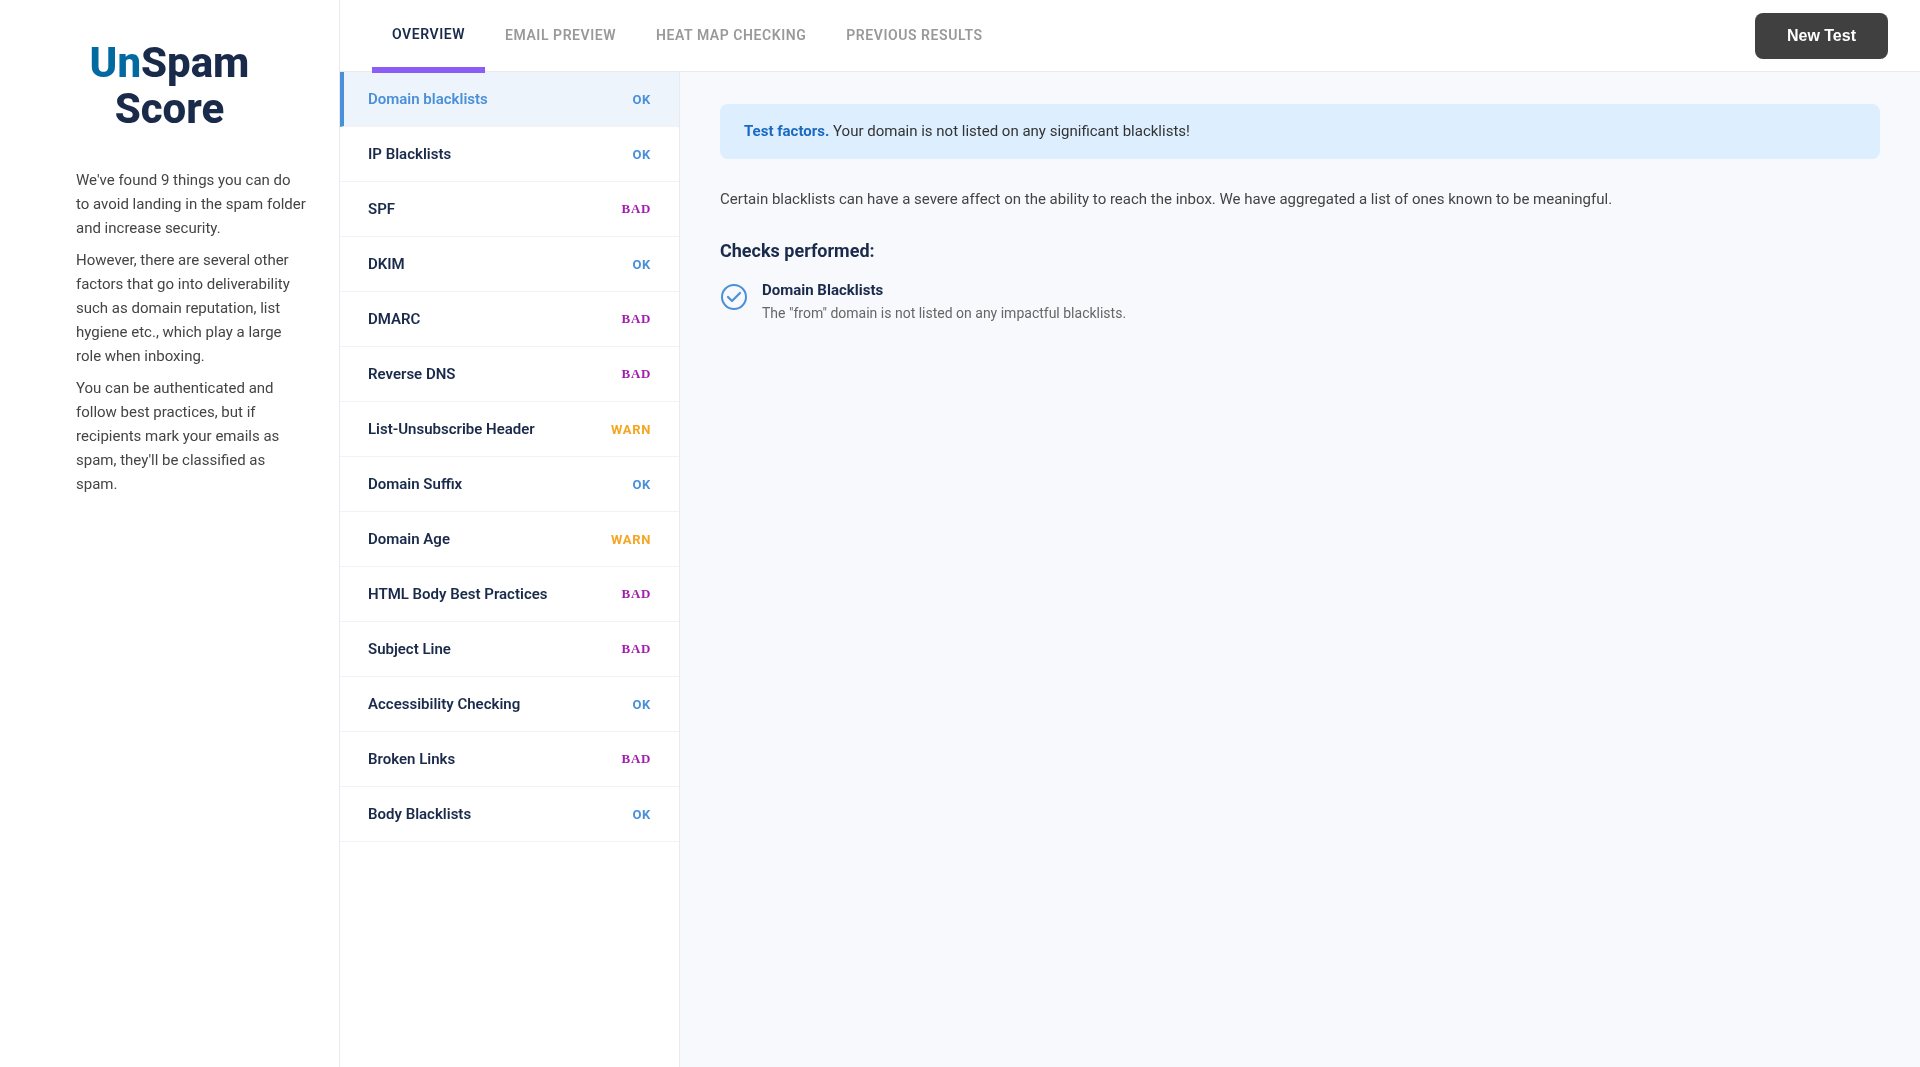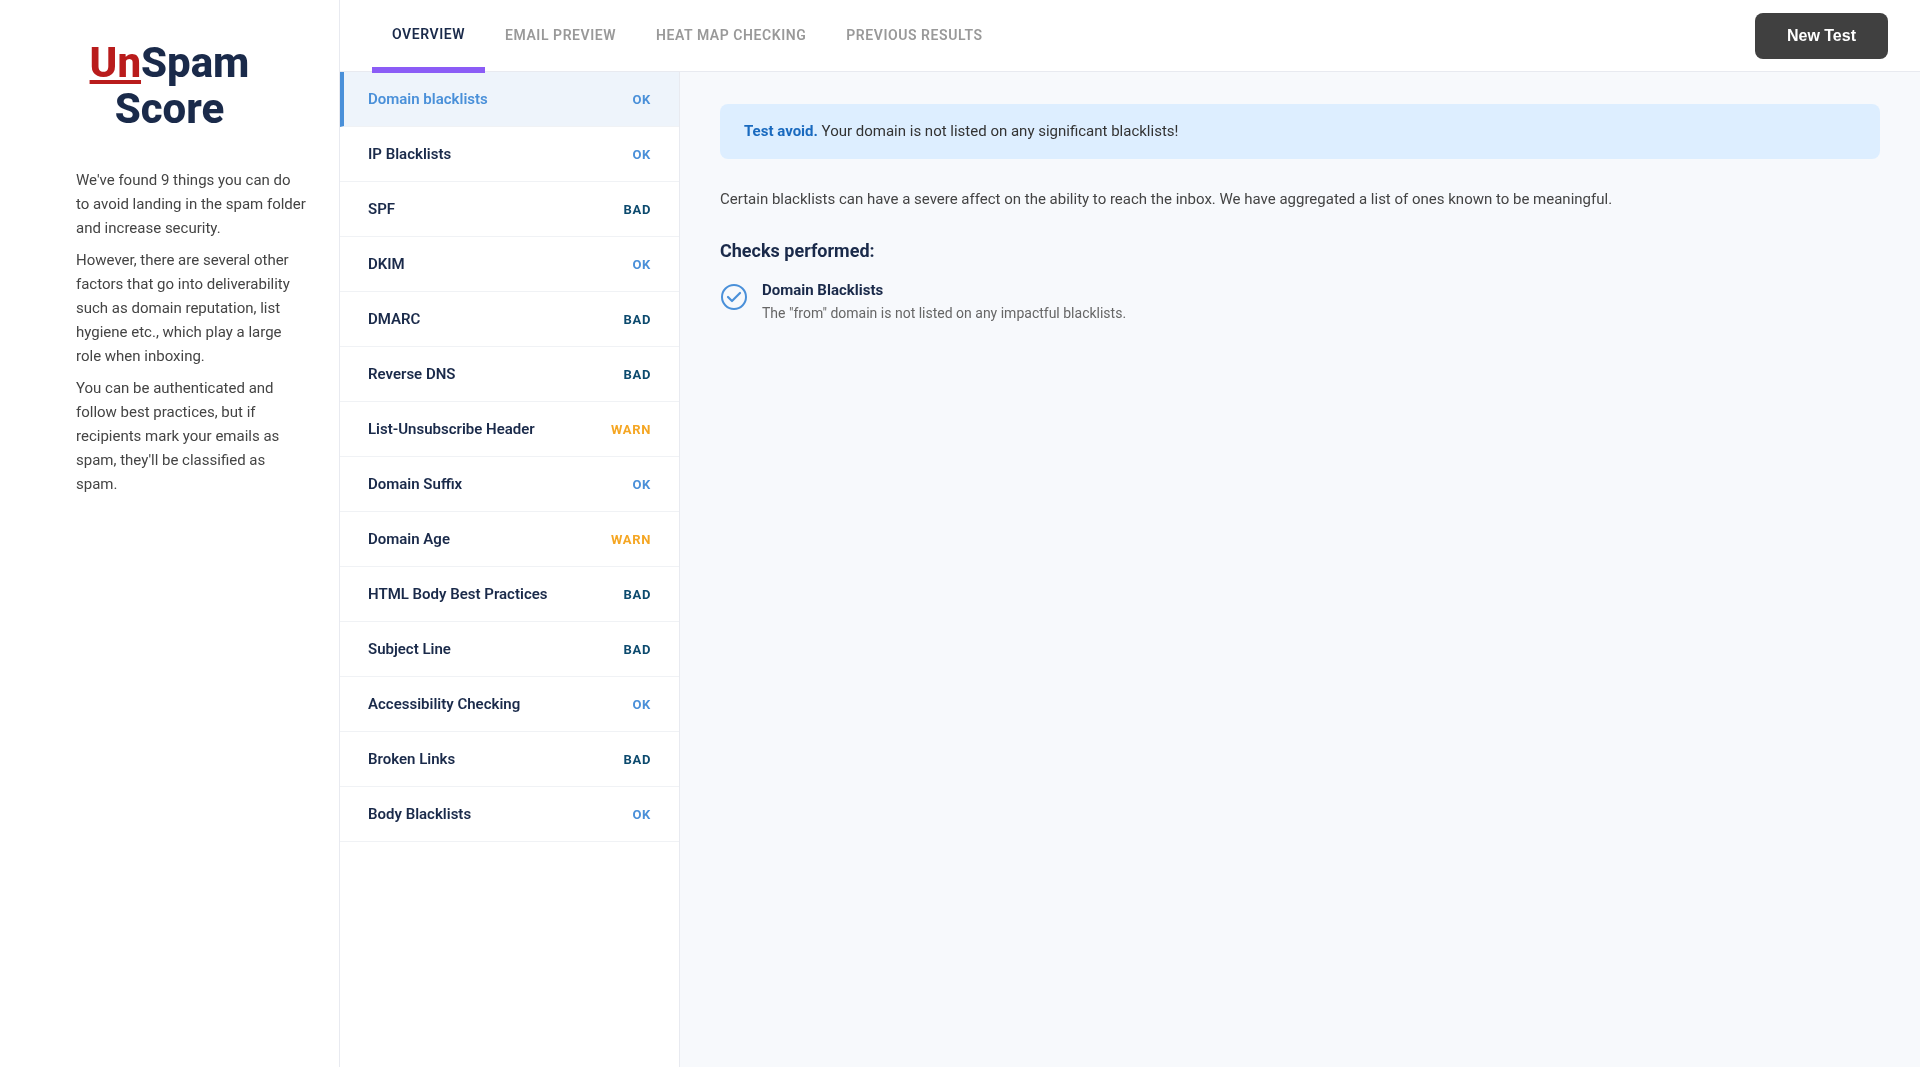--- a/index.html
+++ b/index.html
@@ -27,21 +27,21 @@
     }
     .logo-area {
       text-align: center;
       padding-bottom: 8px;
     }
     .logo-text {
       font-size: 42px;
       font-weight: 800;
       line-height: 1.1;
     }
-    .logo-un { color: #b91c1c; text-decoration: underline; }
+    .logo-un { color: #0369a1; }
     .logo-spam { color: #1a2a4a; margin-top: 34px; }
     .logo-score { display: block; color: #1a2a4a; font-size: 42px; font-weight: 800; }
 
     .score-circle-wrapper {
       display: flex;
       justify-content: center;
       align-items: center;
       margin: 8px 0;
     }
     .score-circle-svg {
@@ -163,21 +163,21 @@
     }
     .check-item.active .check-item-name {
       color: #4a90d9;
     }
     .status-badge {
       font-size: 13px;
       font-weight: 700;
       letter-spacing: 0.05em;
     }
     .status-ok { color: #4a90d9; }
-    .status-bad { color: #0c4a6e; }
+    .status-bad { color: #a21caf; font-family: Liberation Serif, serif; }
     .status-warn { color: #f5a623; }
 
     
     .detail-panel {
       flex: 1;
       padding: 32px 40px;
       background: #f7f9fc;
       overflow-y: auto;
     }
 
@@ -332,21 +332,21 @@
             <span class="status-badge status-bad">BAD</span>
           </div>
           <div class="check-item">
             <span class="check-item-name">Body Blacklists</span>
             <span class="status-badge status-ok">OK</span>
           </div>
         </div>
 
       <div class="detail-panel">
         <div class="result-banner">
-          <span class="passed-label">Test avoid.</span><span> Your domain is not listed on any significant blacklists!</span>
+          <span class="passed-label">Test factors.</span><span> Your domain is not listed on any significant blacklists!</span>
         </div>
         <p class="detail-body-text">Certain blacklists can have a severe affect on the ability to reach the inbox. We have aggregated a list of ones known to be meaningful.</p>
         <div class="checks-performed-title">Checks performed:</div>
 
         <div id="checks-list">
 
         <div class="check-result-item">
               <div class="check-icon"><svg viewBox="0 0 28 28" width="28" height="28">
     <circle cx="14" cy="14" r="12" fill="none" stroke="#4a90d9" stroke-width="2"></circle>
     <polyline points="8,14 12,18 20,10" fill="none" stroke="#4a90d9" stroke-width="2.2" stroke-linecap="round" stroke-linejoin="round"></polyline>

